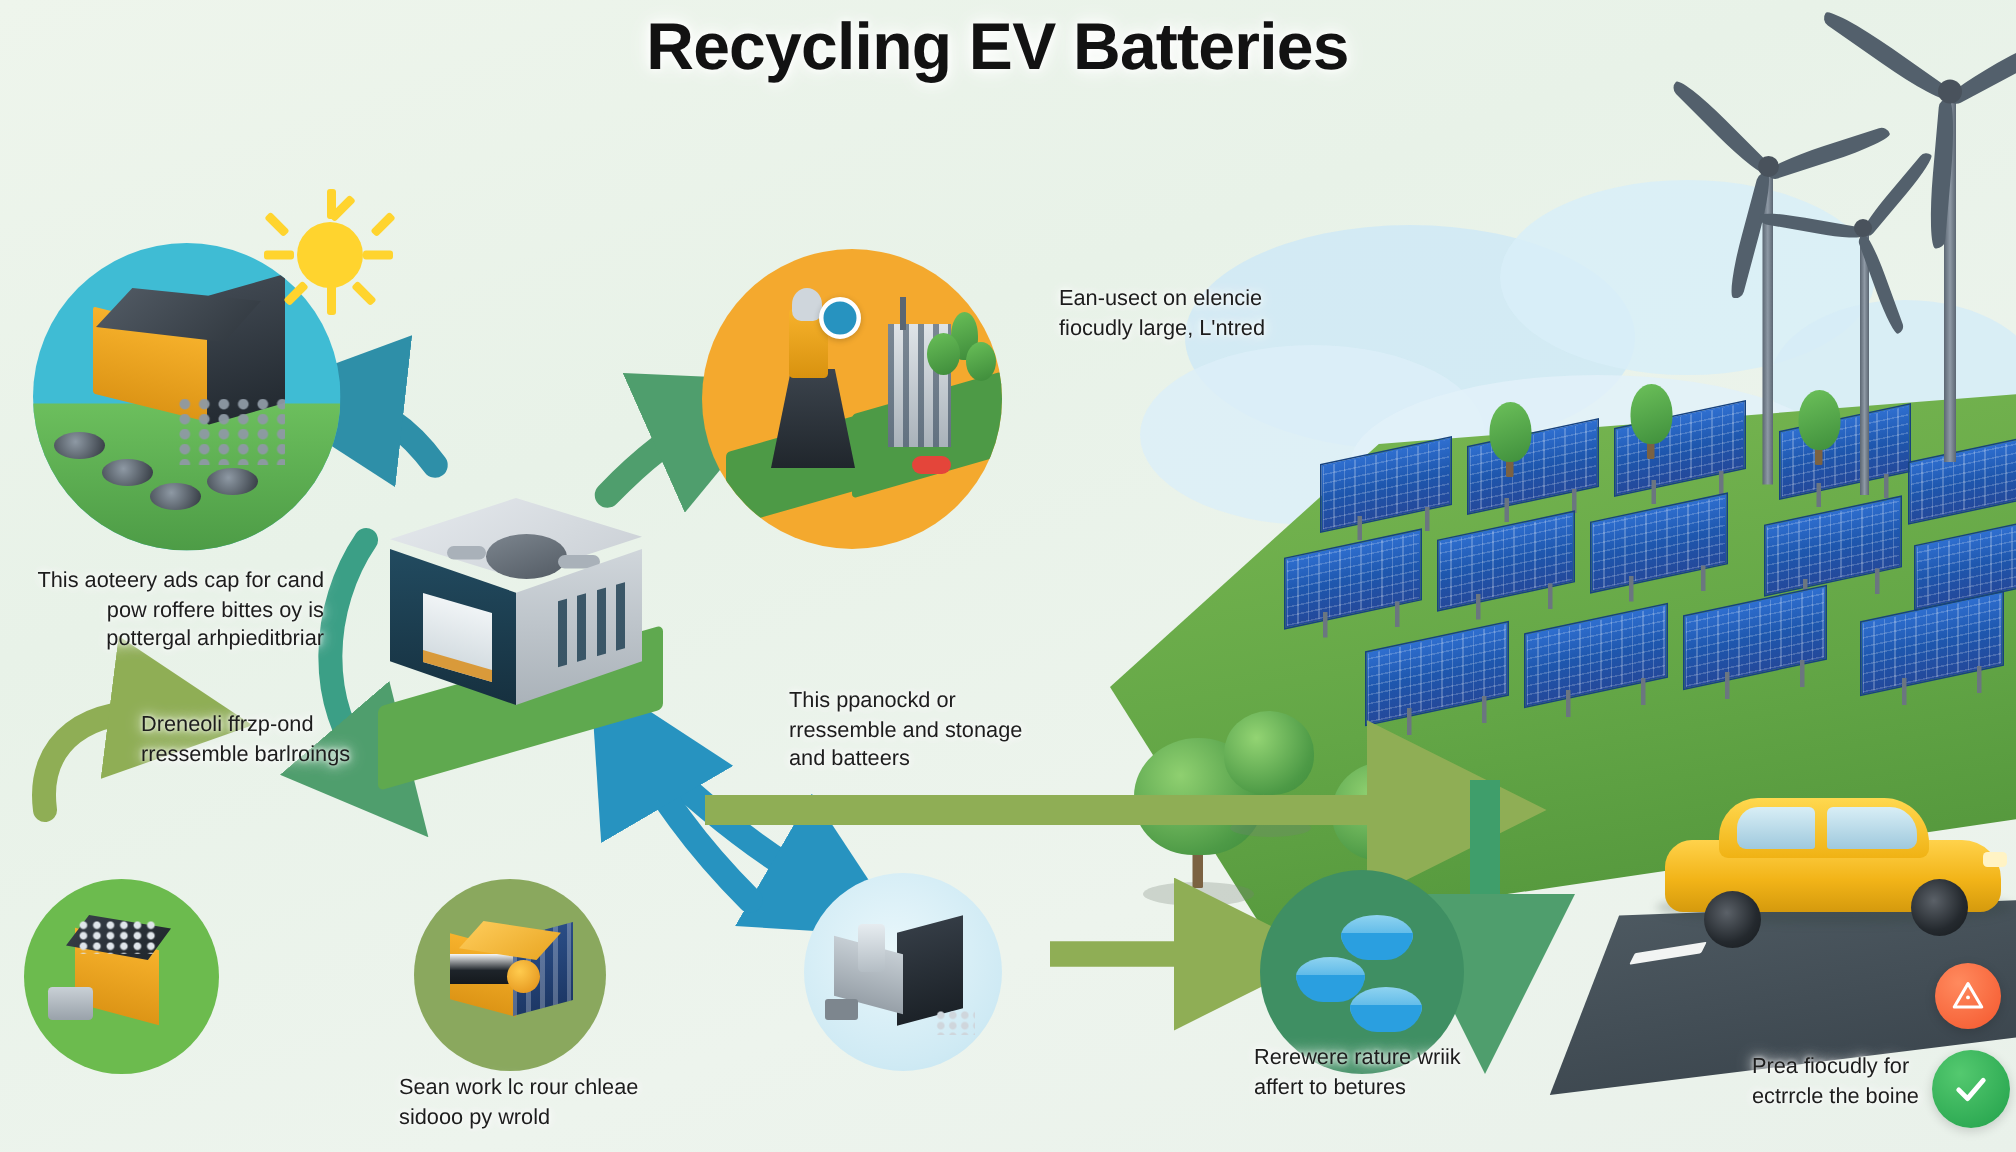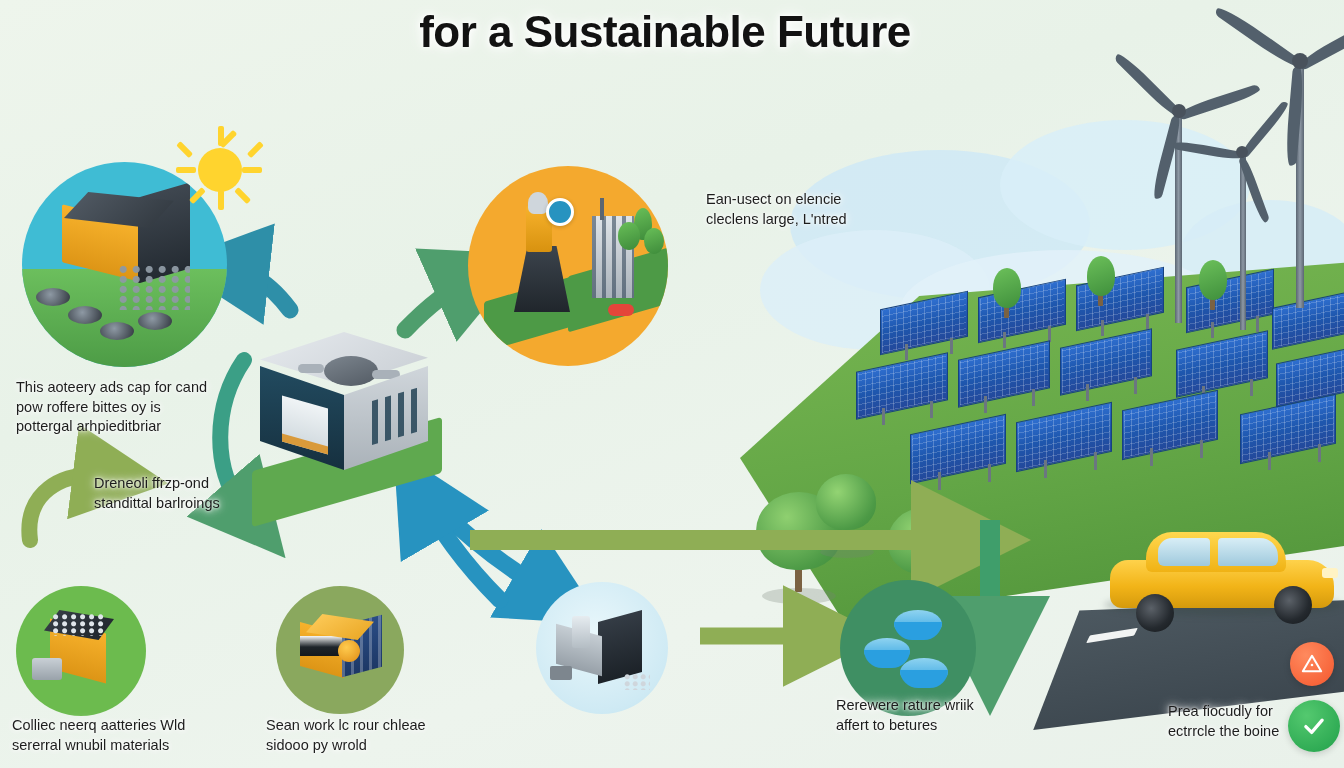--- a/index.html
+++ b/index.html
@@ -442,38 +442,39 @@
       <circle cx="12" cy="13" r="1.4" fill="#fff"></circle>
     </svg>
   </div>
   <div class="badge ok" style="left:1288px; top:700px; width:52px; height:52px;">
     <svg width="28" height="28" viewBox="0 0 24 24" aria-hidden="true">
       <path d="M5 12.5 L10 17.5 L19 7" fill="none" stroke="#fff" stroke-width="2.8" stroke-linecap="round" stroke-linejoin="round"></path>
     </svg>
   </div>
 
   <div class="title">
-    <span class="l2">for a Sustainable Future</span>
+    <span>Recycling EV Batteries</span>
   </div>
 
 
   <div class="cap" style="left:706px; top:190px; width:180px;">Ean-usect on elencie
-cleclens large, L'ntred</div>
-
-  <div class="cap" style="left:16px; top:378px; width:200px;">This aoteery ads cap for cand
+fiocudly large, L'ntred</div>
+
+  <div class="cap" style="left:16px; top:378px; width:200px;text-align:right;">This aoteery ads cap for cand
 pow roffere bittes oy is
 pottergal arhpieditbriar</div>
 
 
+  <div class="cap" style="left:526px; top:458px; width:180px;">This ppanockd or
+rressemble and stonage
+and batteers</div>
 
   <div class="cap" style="left:94px; top:474px; width:170px;">Dreneoli ffrzp-ond
-standittal barlroings</div>
-
-  <div class="cap" style="left:12px; top:716px; width:220px;">Colliec neerq aatteries Wld
-sererral wnubil materials</div>
+rressemble barlroings</div>
+
 
   <div class="cap" style="left:266px; top:716px; width:220px;">Sean work lc rour chleae
 sidooo py wrold</div>
 
 
   <div class="cap" style="left:836px; top:696px; width:210px;">Rerewere rature wriik
 affert to betures</div>
 
   <div class="cap" style="left:1168px; top:702px; width:150px;">Prea fiocudly for
 ectrrcle the boine</div>

